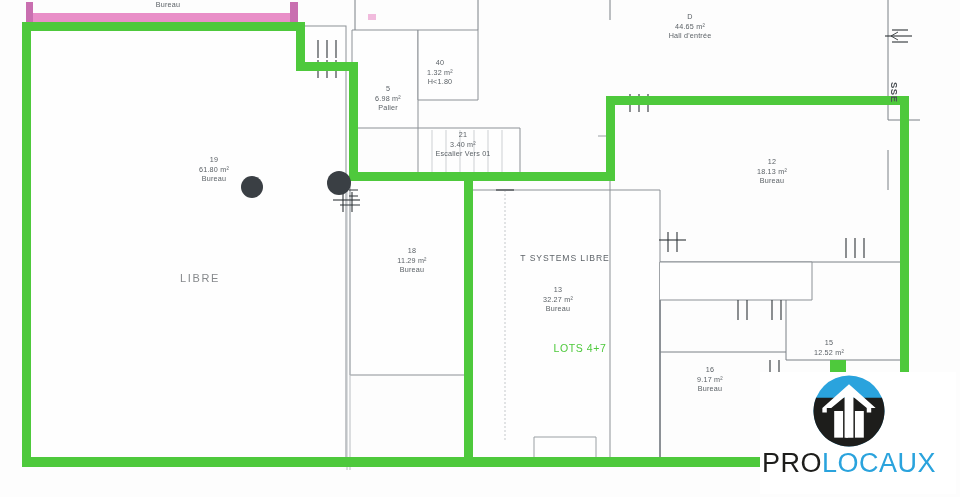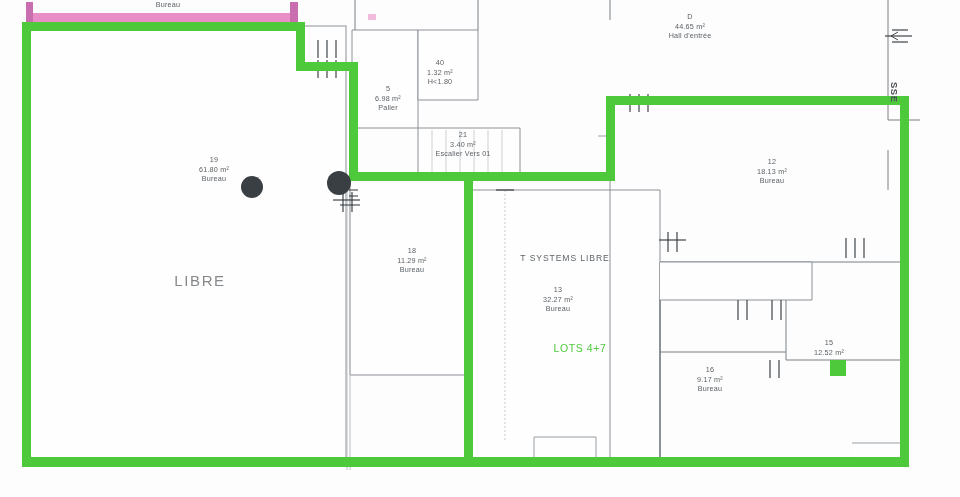--- a/index.html
+++ b/index.html
@@ -26,21 +26,21 @@
     font-size:7.2px;
     line-height:1.32;
     letter-spacing:.2px;
     white-space:nowrap;
     -webkit-font-smoothing:antialiased;
   }
   .lbl .l1{display:block;}
   .lbl .l2{display:block;}
   .lbl .l3{display:block;}
   .lbl-lg{font-size:8.6px;letter-spacing:.9px;color:#5e6469;}
-  .lbl-libre{font-size:15px;letter-spacing:1.6px;color:#86898c;}
+  .lbl-libre{font-size:11px;letter-spacing:1.6px;color:#86898c;}
   .lbl-green{font-size:10.5px;letter-spacing:.6px;color:#4ec93c;font-weight:400;}
   .lbl-vert{
     position:absolute;
     color:#4b5055;
     font-size:9.5px;
     font-weight:bold;
     letter-spacing:.5px;
     writing-mode:vertical-rl;
     text-orientation:mixed;
     white-space:nowrap;
@@ -284,14 +284,27 @@
   </div>
 
   <div class="lbl lbl-lg" style="left:485px;top:253px;width:160px;">T SYSTEMS LIBRE</div>
 
   <div class="lbl lbl-libre" style="left:160px;top:271px;width:80px;">LIBRE</div>
 
   <div class="lbl lbl-green" style="left:520px;top:342px;width:120px;">LOTS 4+7</div>
 
   <div class="lbl-vert" style="left:889px;top:82px;">SSE</div>
 
+  <div id="logo">
+    <svg id="logo-mark" viewBox="0 0 100 100">
+      <circle cx="50" cy="50" r="48" fill="#2aa3dd"></circle>
+      <path d="M50 98 A48 48 0 0 1 5.5 32 L94.5 32 A48 48 0 0 1 50 98 Z" fill="#1d1d1b"></path>
+      <path d="M50 14 L86 46 L80 46 L80 52 L74 52 L74 46 L56 31 L56 86 L44 86 L44 31 L26 46 L20 46 L20 52 L14 52 L14 46 Z" fill="#ffffff"></path>
+      <rect x="30" y="50" width="12" height="36" fill="#ffffff"></rect>
+      <rect x="58" y="50" width="12" height="36" fill="#ffffff"></rect>
+      <rect x="46" y="20" width="2.5" height="66" fill="#ffffff"></rect>
+    </svg>
+    <div id="logo-text">
+      <span class="pro">PRO</span><span class="locaux">LOCAUX</span>
+    </div>
+  </div>
 
 </div>
 
 </body></html>

